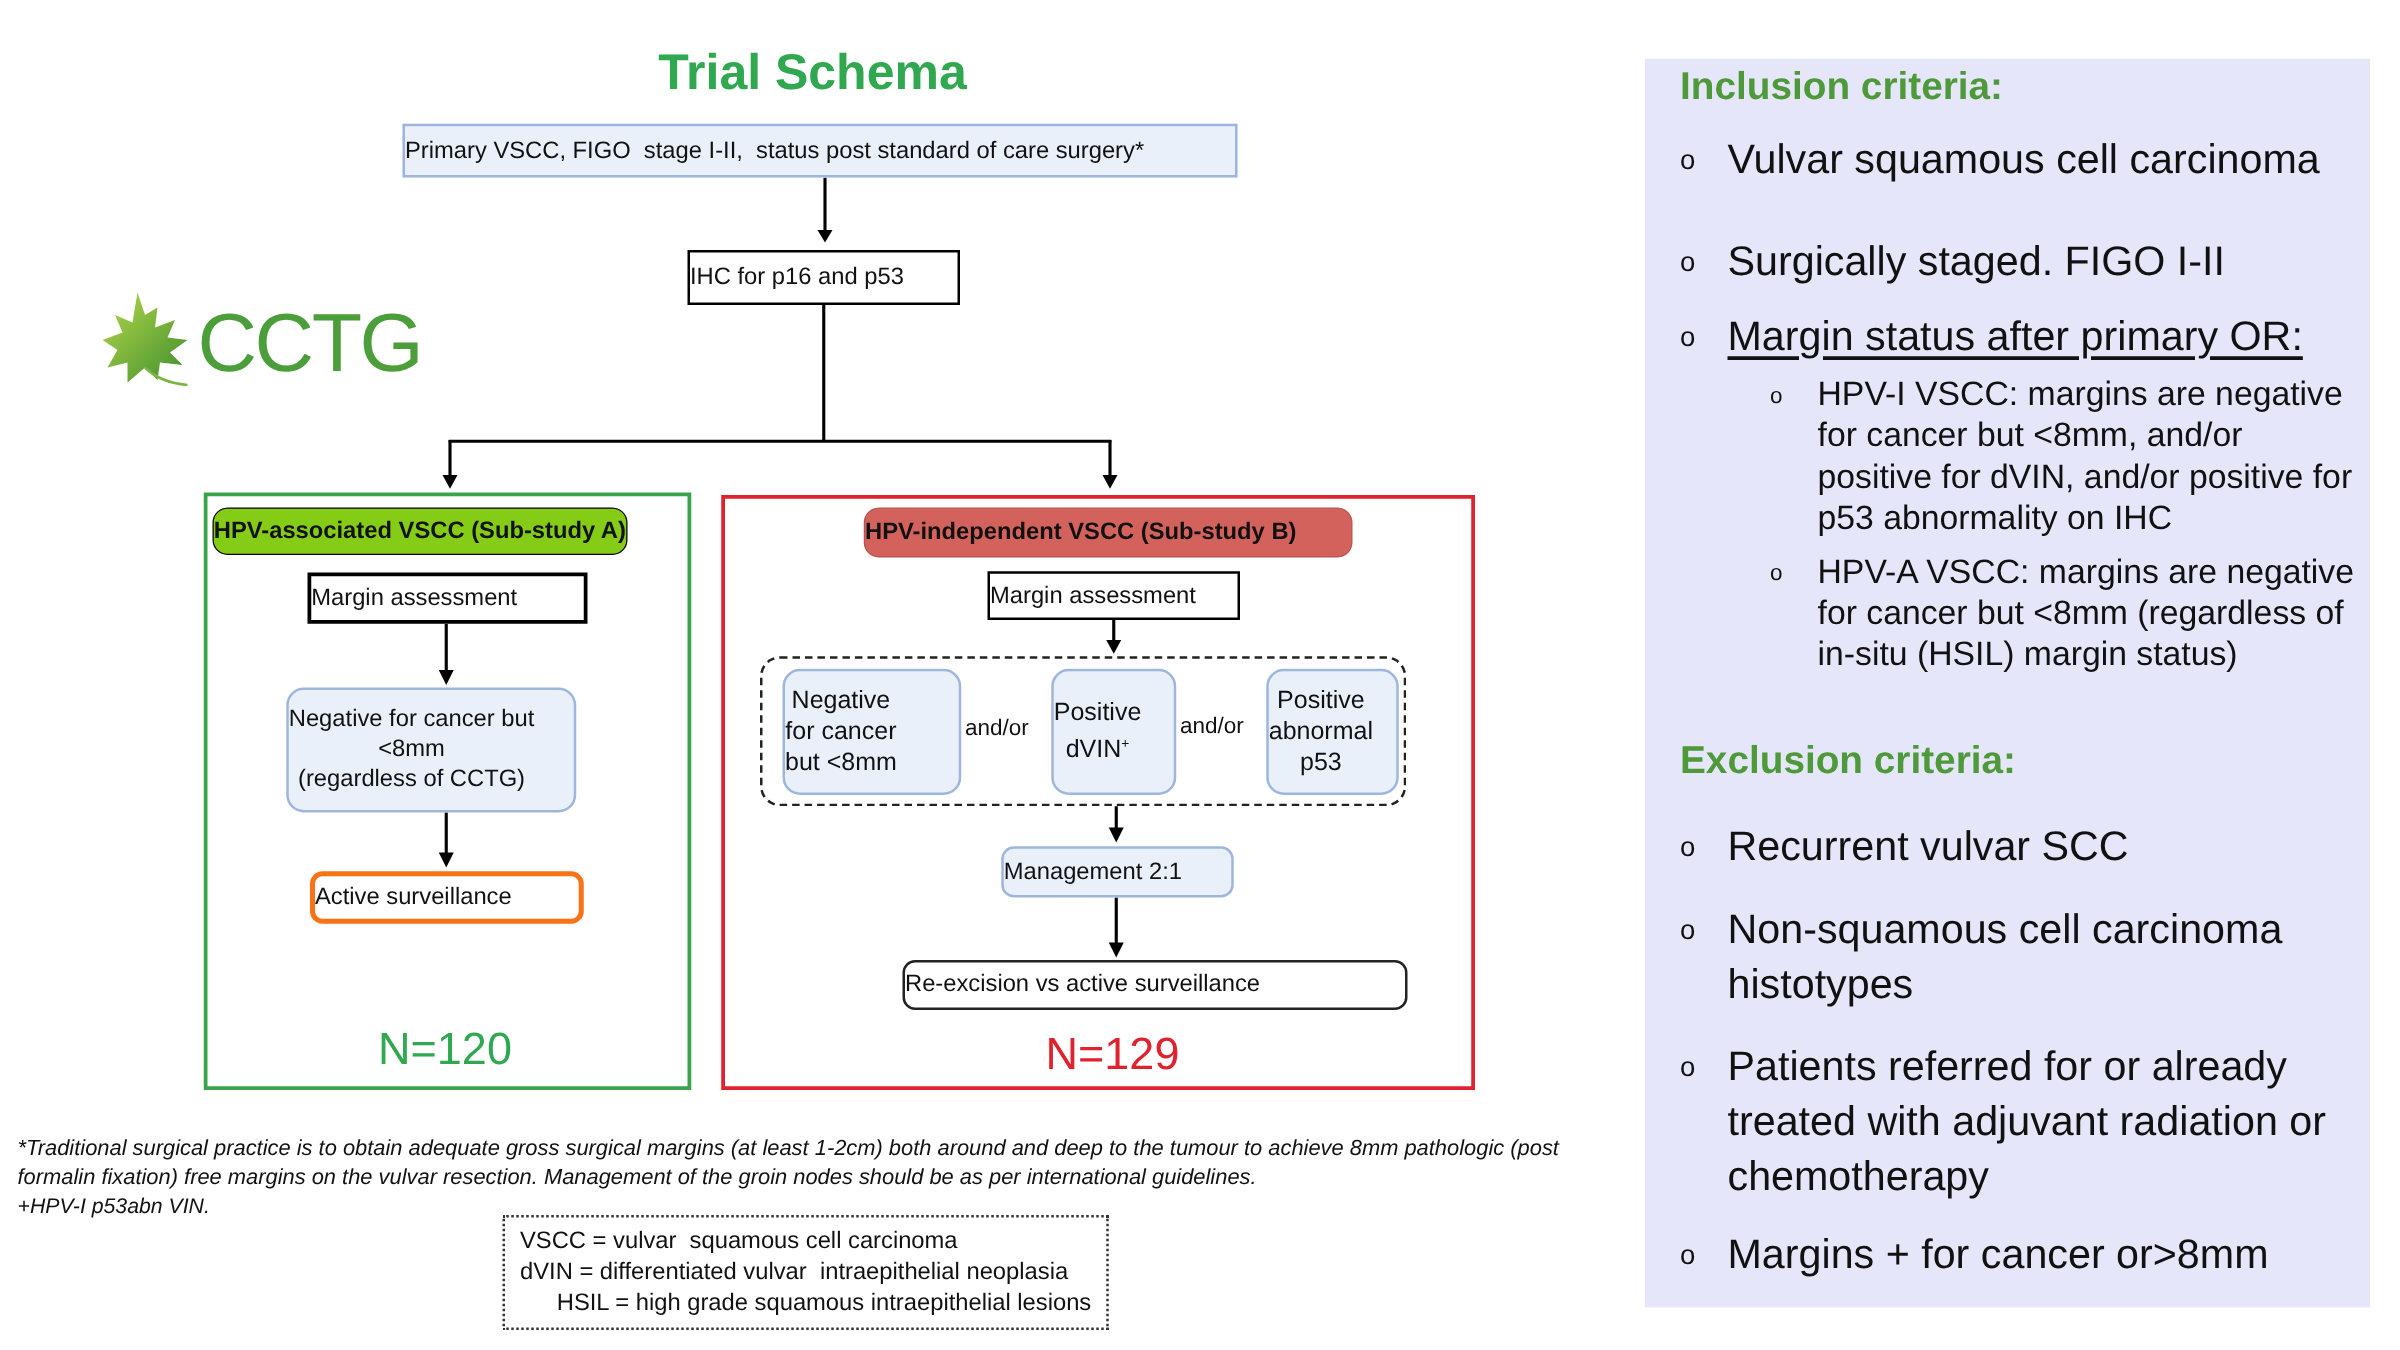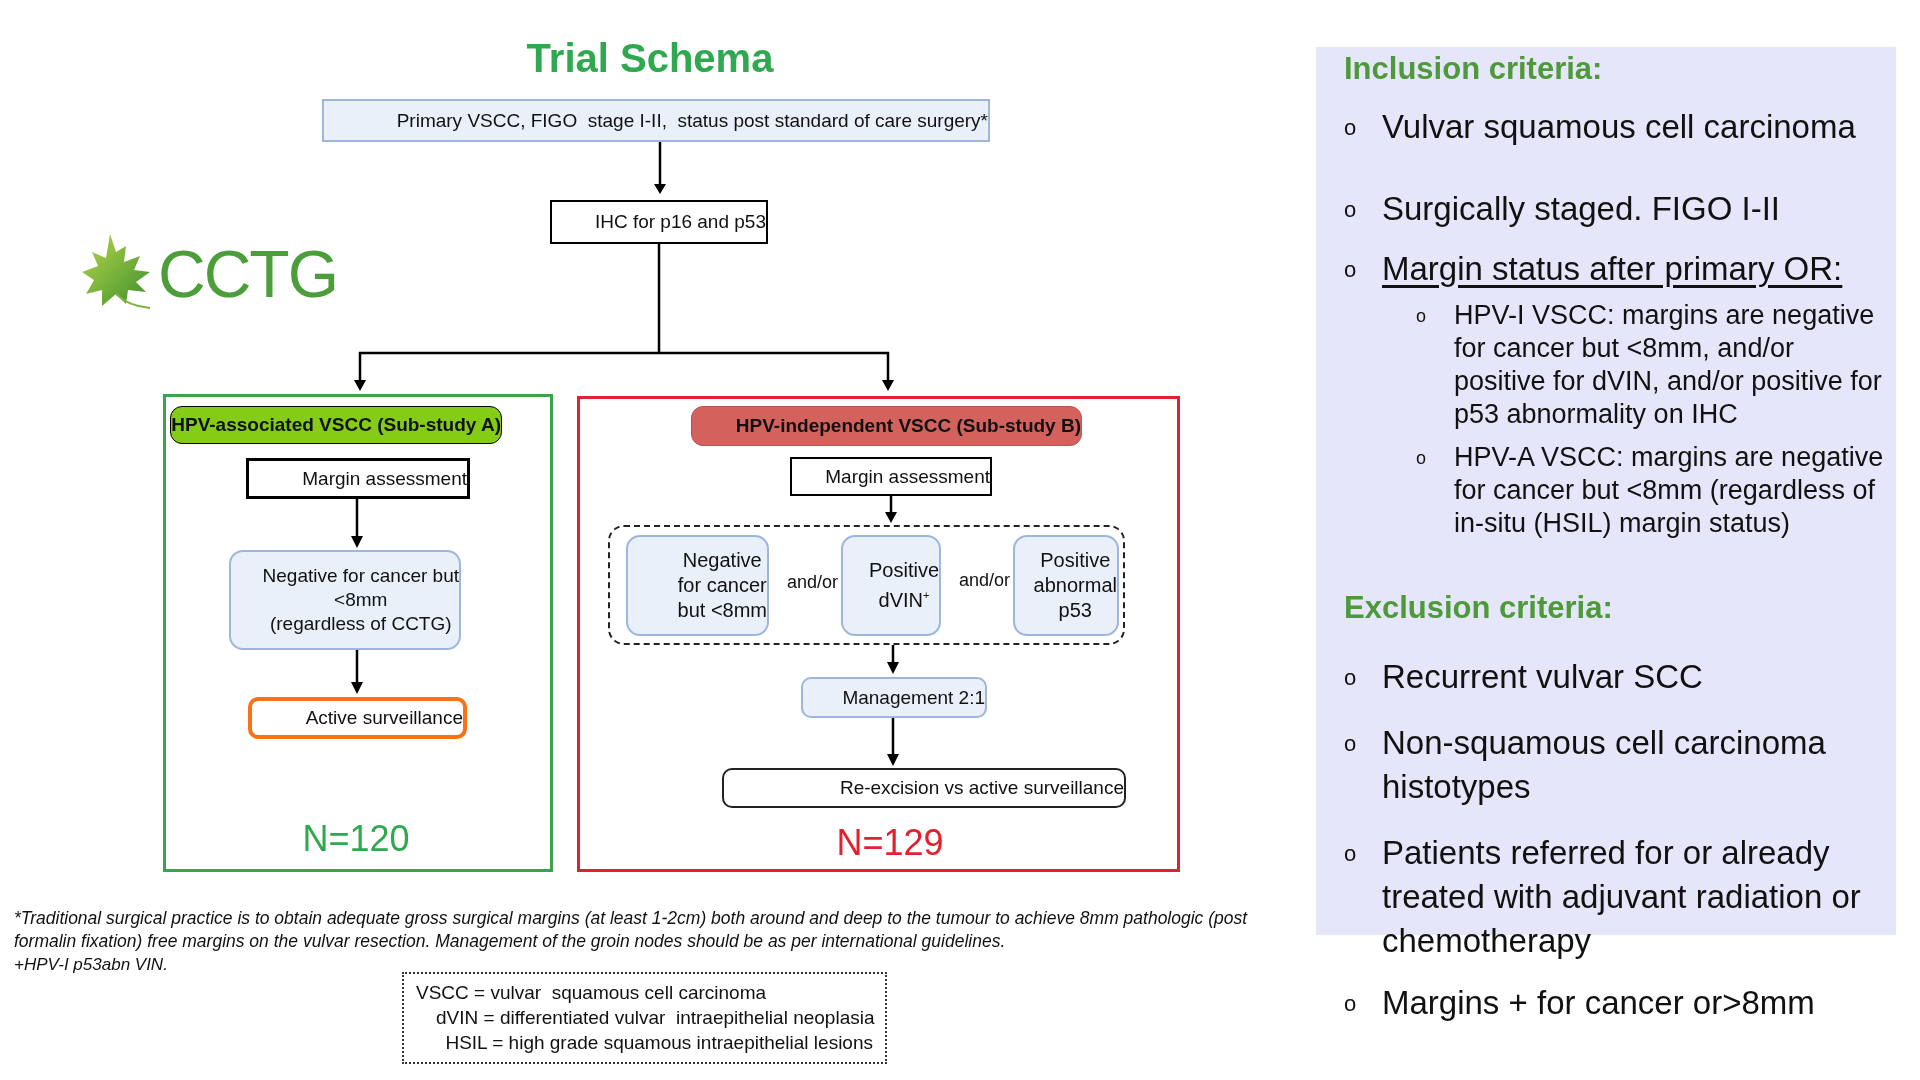--- a/index.html
+++ b/index.html
@@ -1,19 +1,19 @@
 <!DOCTYPE html>
 <html><head>
 <meta charset="utf-8">
 <style>
   html, body { margin:0; padding:0; }
   body { width:1920px; height:1080px; position:relative; background:#ffffff; overflow:hidden;
          font-family:"Liberation Sans", sans-serif; color:#111; }
   .abs { position:absolute; box-sizing:border-box; }
-  .center { display:flex; align-items:center; justify-content:flex-end; text-align:center; }
+  .center { display:flex; align-items:center; justify-content:flex-start; text-align:center; }
   #title { left:480px; top:36px; width:340px; height:44px; font-size:40px; font-weight:bold; color:#2FA84F; text-align:center; line-height:44px; }
   .blue-fill { background:#E9F0FA; border:2px solid #9FB6DC; }
   .box-black { background:#fff; border:2px solid #000; }
   .txt19 { font-size:19px; line-height:24px; }
   #primary-box { left:322px; top:99px; width:668px; height:43px; font-size:19px; }
   #ihc-box { left:550px; top:200px; width:218px; height:44px; font-size:19px; }
   #logo { left:80px; top:232px; width:210px; height:86px; }
   #logo-text { position:absolute; left:78px; top:2px; font-size:66px; color:#4C9E3A; letter-spacing:-2px; font-weight:normal; line-height:80px; }
   #green-box { left:163px; top:394px; width:390px; height:478px; border:3px solid #3AA34B; }
   #red-box { left:577px; top:396px; width:603px; height:476px; border:3px solid #E0212E; }
@@ -32,21 +32,21 @@
   #opt-neg { left:626px; top:535px; width:143px; height:101px; }
   #opt-dvin { left:841px; top:535px; width:100px; height:101px; }
   #opt-p53 { left:1013px; top:535px; width:106px; height:101px; }
   .andor { font-size:18px; }
   #andor-1 { left:772px; top:570px; width:66px; height:24px; }
   #andor-2 { left:944px; top:568px; width:66px; height:24px; }
   #random-box { left:801px; top:677px; width:186px; height:41px; border-radius:10px; font-size:19px; }
   #reex-box { left:722px; top:768px; width:404px; height:40px; border:2px solid #222; border-radius:10px; font-size:19px; }
   #footnote { left:14px; top:907px; width:1320px; font-size:17.5px; line-height:23px; font-style:italic; color:#111; }
   #legend { left:402px; top:972px; width:485px; height:92px; border:2px dotted #333; padding:6px 12px; font-size:19px; line-height:25px; }
-  #panel { left:1316px; top:47px; width:580px; height:888px; background:#E6E6FA; }
+  #panel { left:1316px; top:47px; width:580px; height:999px; background:#E6E6FA; }
   .panel-h { position:absolute; left:28px; font-size:31px; font-weight:bold; color:#4E9A3A; }
   .pb { position:absolute; left:28px; width:540px; font-size:33px; line-height:44px; color:#111; display:flex; }
   .pb .bul { width:38px; flex:none; font-size:22px; line-height:46px; }
   .pb2 { position:absolute; left:100px; width:470px; font-size:27px; line-height:33px; color:#111; display:flex; }
   .pb2 .bul { width:38px; flex:none; font-size:18px; line-height:35px; }
   .u { text-decoration:underline; text-underline-offset:5px; }
   svg#conn { position:absolute; left:0; top:0; width:1920px; height:1080px; pointer-events:none; }
   sup { font-size:11px; }
 </style>
 </head>
@@ -164,21 +164,21 @@
 <div id="n-b" class="abs nlabel">N=129</div>
 
 <div id="footnote" class="abs">
   <div>*Traditional surgical practice is to obtain adequate gross surgical margins (at least 1-2cm) both around and deep to the tumour to achieve 8mm pathologic (post</div>
   <div>formalin fixation) free margins on the vulvar resection. Management of the groin nodes should be as per international guidelines.</div>
   <div style="font-size:17px;">+HPV-I p53abn VIN.</div>
 </div>
 
 <div id="legend" class="abs">
   <div style="white-space:pre;">VSCC = vulvar  squamous cell carcinoma</div>
-  <div style="white-space:pre;margin-left:20px;">dVIN = differentiated vulvar  intraepithelial neoplasia</div>
+  <div style="white-space:pre;">dVIN = differentiated vulvar  intraepithelial neoplasia</div>
   <div style="white-space:pre;text-align:right;">HSIL = high grade squamous intraepithelial lesions</div>
 </div>
 
 <div id="panel" class="abs">
   <div class="panel-h" style="top:4px;">Inclusion criteria:</div>
 
   <div class="pb" style="top:58px;">
     <span class="bul">o</span>
     <span>Vulvar squamous cell carcinoma</span>
   </div>

